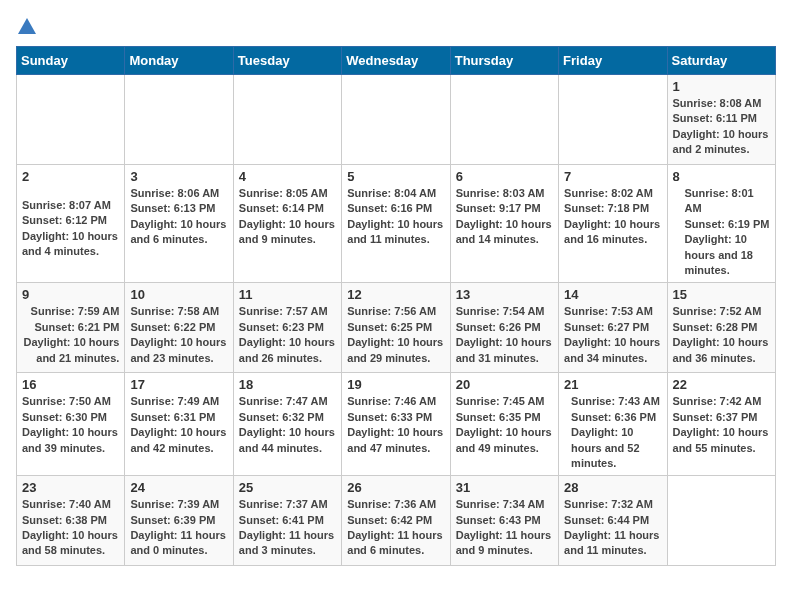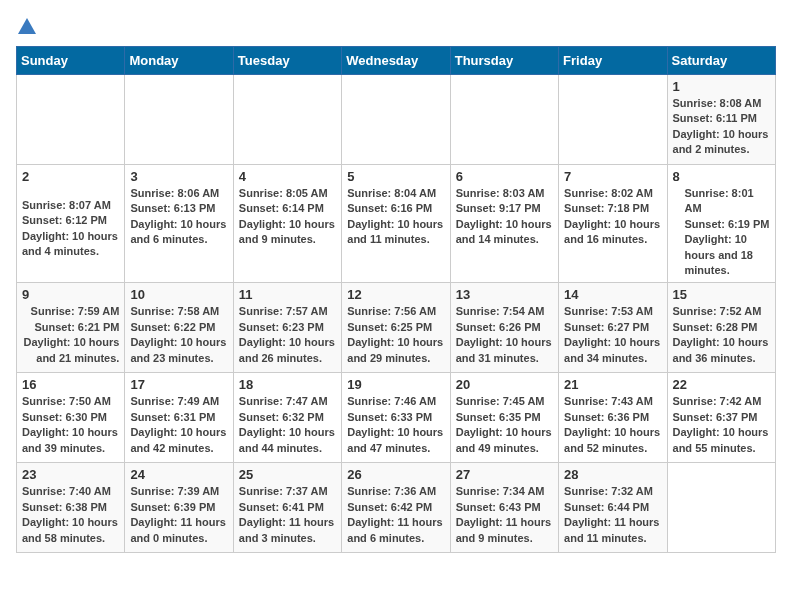--- a/index.html
+++ b/index.html
@@ -248,21 +248,21 @@
 Daylight: 10 hours and 47 minutes.</div>
         </td>
         <td>
           <span class="day-number">20</span>
           <div class="day-info" style="white-space: pre-line;">Sunrise: 7:45 AM
 Sunset: 6:35 PM
 Daylight: 10 hours and 49 minutes.</div>
         </td>
         <td>
           <span class="day-number">21</span>
-          <div class="day-info" style="white-space: pre-line;">Sunrise: 7:43 AM
+          <div class="day-info" style="white-space: pre-line; margin-left: 7px;">Sunrise: 7:43 AM
 Sunset: 6:36 PM
 Daylight: 10 hours and 52 minutes.</div>
         </td>
         <td>
           <span class="day-number">22</span>
           <div class="day-info" style="white-space: pre-line;">Sunrise: 7:42 AM
 Sunset: 6:37 PM
 Daylight: 10 hours and 55 minutes.</div>
         </td>
       </tr>
@@ -285,21 +285,21 @@
 Sunset: 6:41 PM
 Daylight: 11 hours and 3 minutes.</div>
         </td>
         <td>
           <span class="day-number">26</span>
           <div class="day-info" style="white-space: pre-line;">Sunrise: 7:36 AM
 Sunset: 6:42 PM
 Daylight: 11 hours and 6 minutes.</div>
         </td>
         <td>
-          <span class="day-number">27</span>
+          <span class="day-number">31</span>
           <div class="day-info" style="white-space: pre-line;">Sunrise: 7:34 AM
 Sunset: 6:43 PM
 Daylight: 11 hours and 9 minutes.</div>
         </td>
         <td>
           <span class="day-number">28</span>
           <div class="day-info" style="white-space: pre-line;">Sunrise: 7:32 AM
 Sunset: 6:44 PM
 Daylight: 11 hours and 11 minutes.</div>
         </td>

